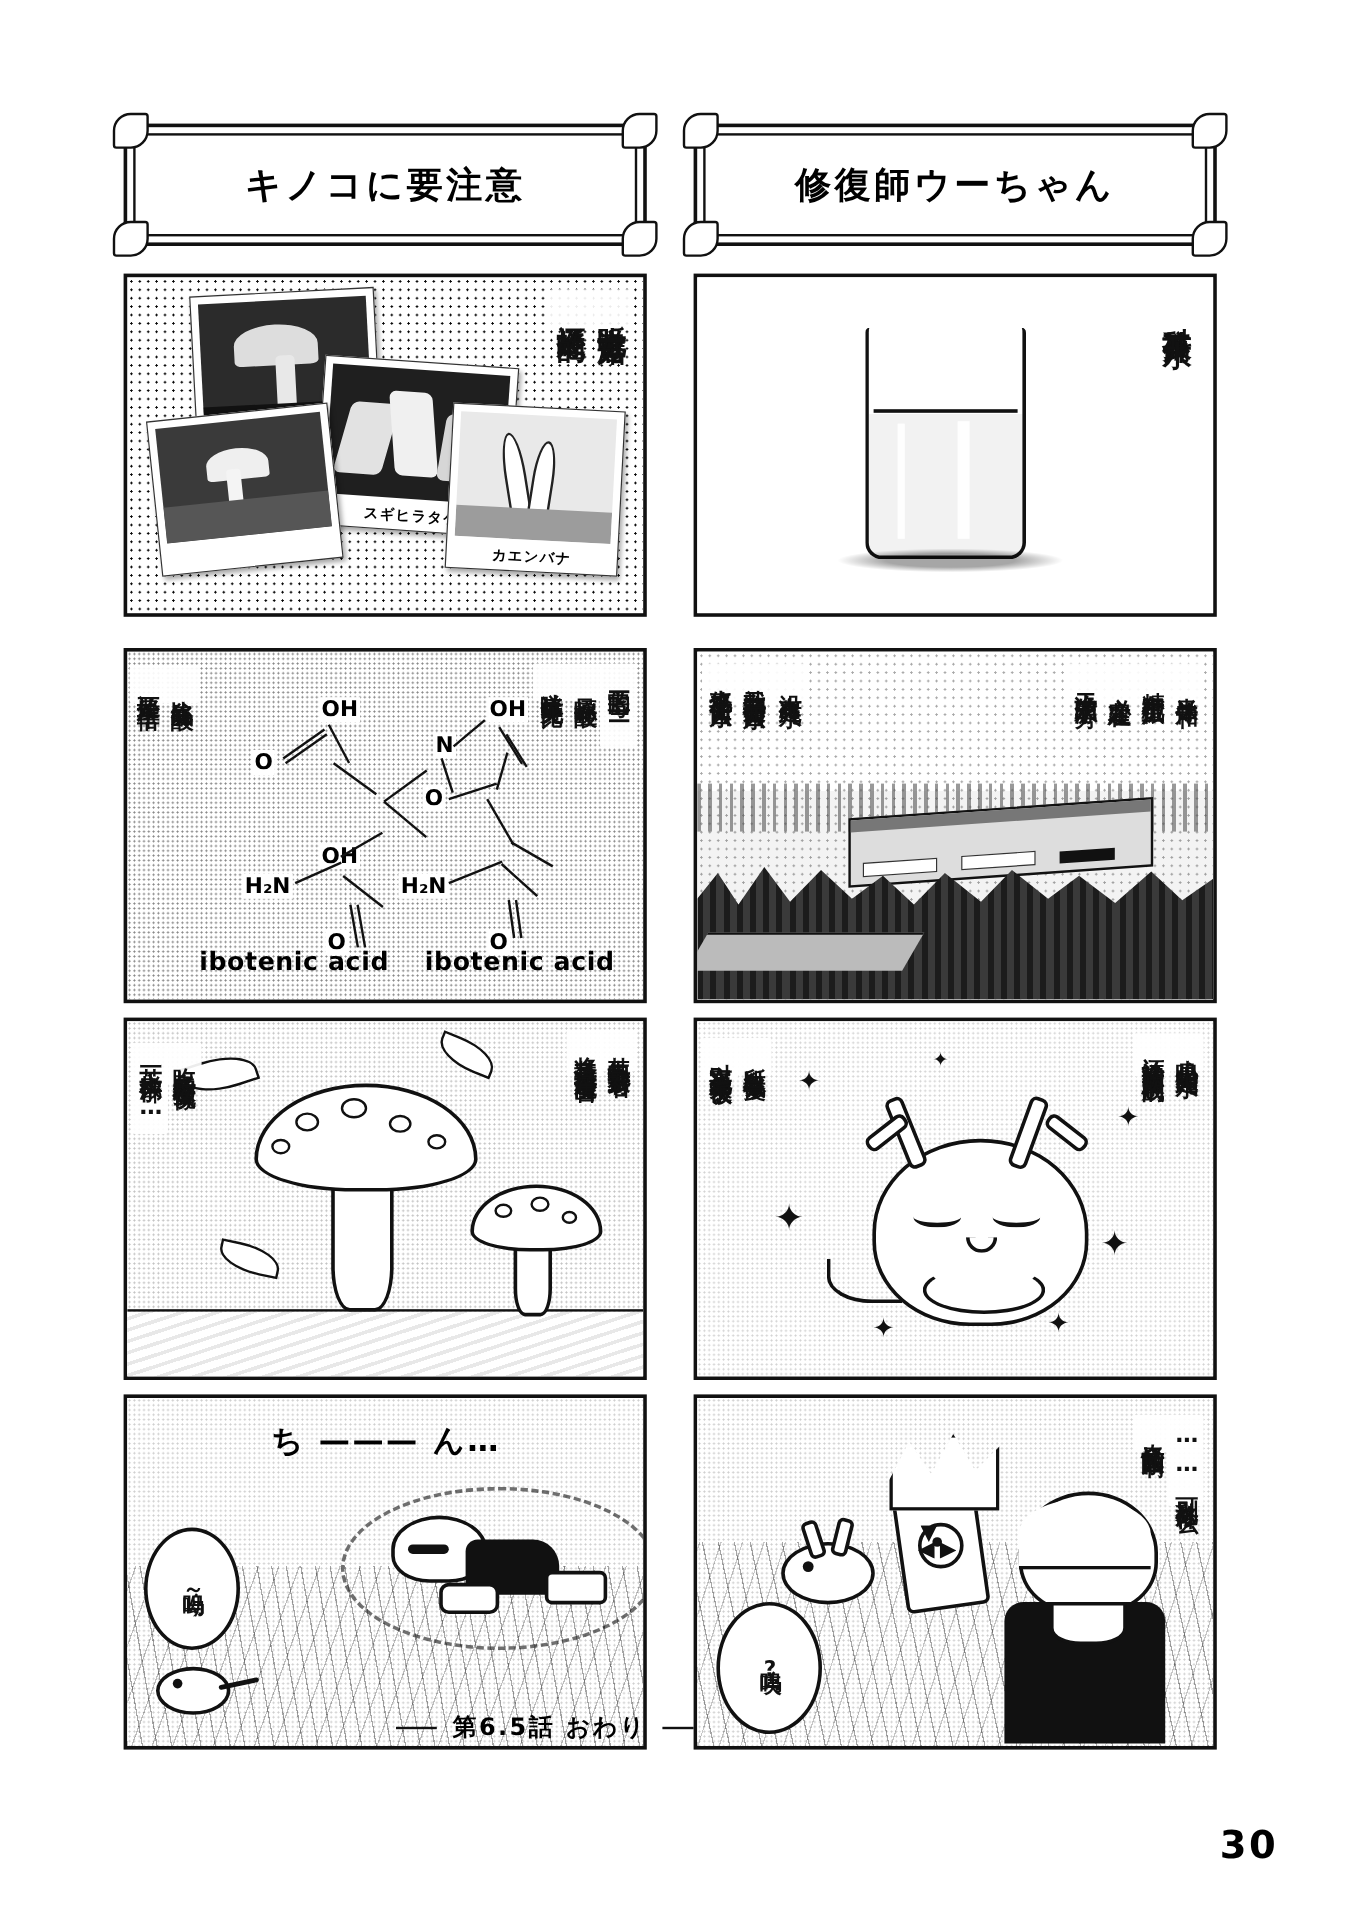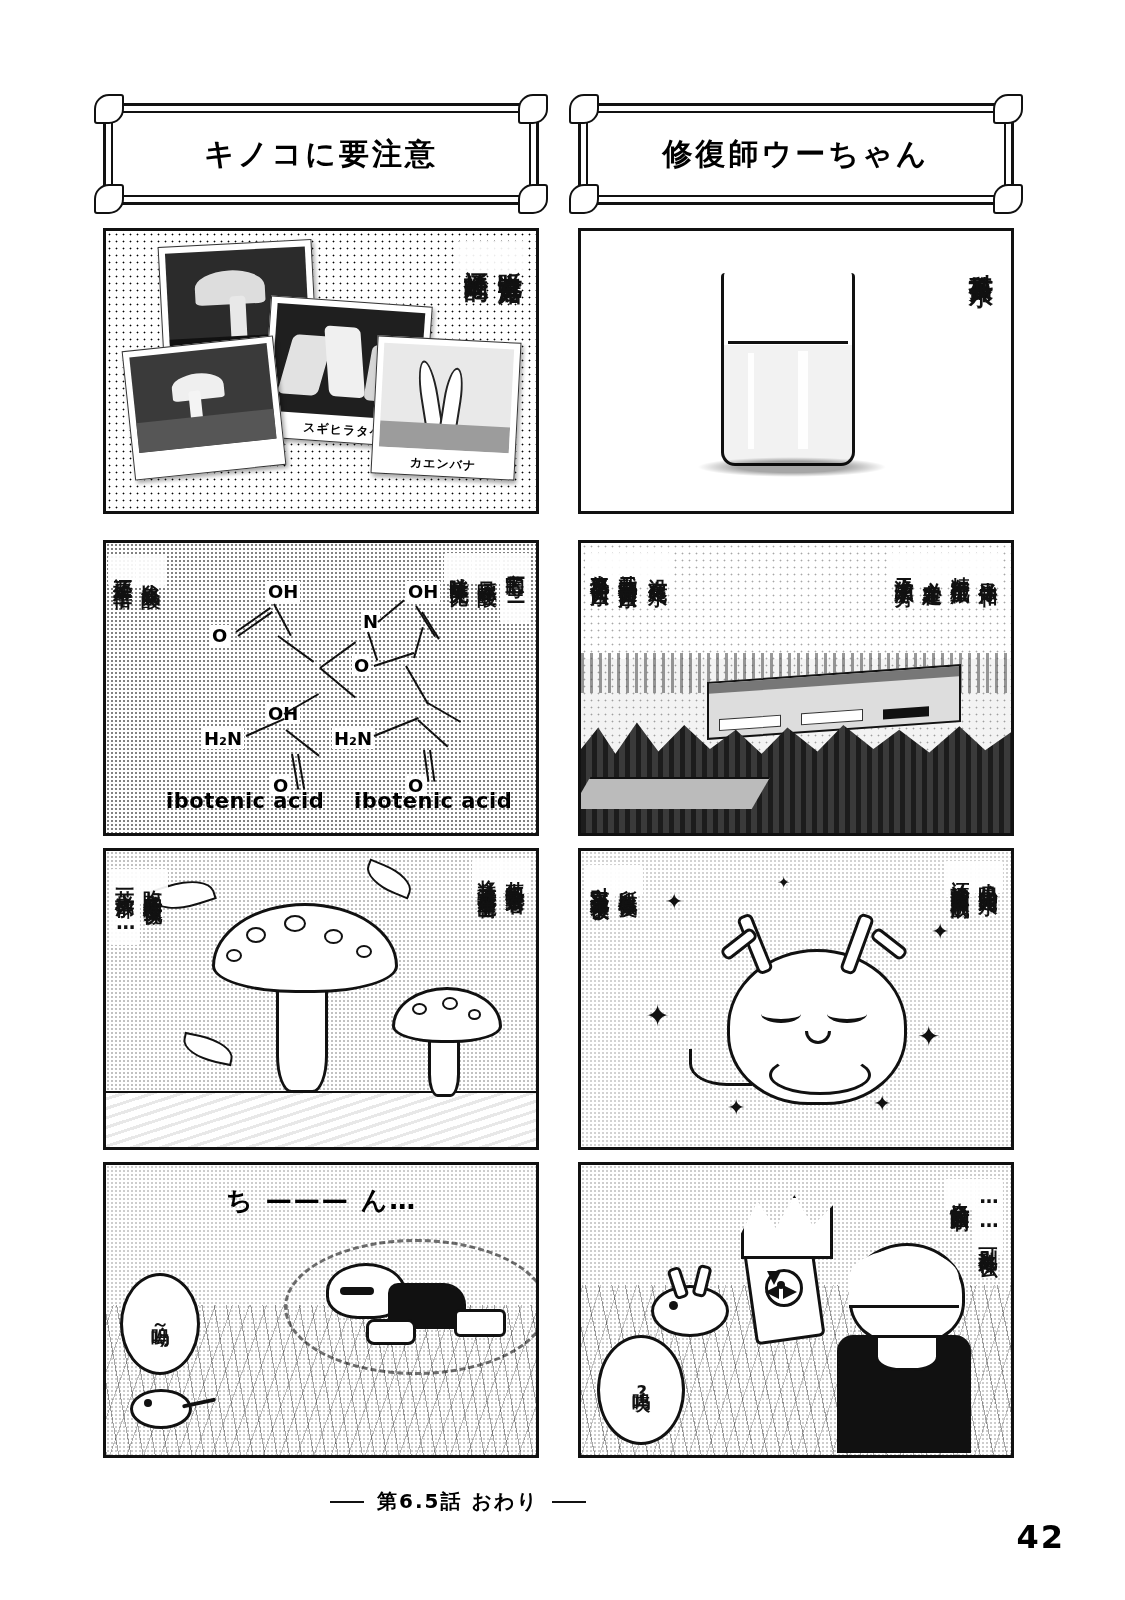--- a/index.html
+++ b/index.html
@@ -254,21 +254,21 @@
       <div style="position:absolute;left:0;top:10px;width:56px;height:34px;background:#fff;border:3px solid #111;border-radius:50%;"></div>
       <div style="position:absolute;left:14px;top:20px;width:8px;height:8px;background:#111;border-radius:50%;"></div>
       <div style="position:absolute;left:52px;top:22px;width:34px;height:4px;background:#111;border-radius:2px;transform:rotate(-12deg);"></div>
     </div>
 
     <div class="bubble" style="left:14px;top:108px;width:74px;height:96px;">
       <span class="vtext" style="font-size:18px;">呜呦～</span>
     </div>
   </div>
 
-  <div class="endmark" style="left:370px;top:1480px;width:176px;height:42px;text-align:right;">
+  <div class="endmark" style="left:370px;top:1418px;width:176px;height:42px;text-align:right;">
     <span>第6.5話 おわり</span>
   </div>
 
   <div class="panel" style="left:578px;top:228px;width:430px;height:280px;">
     <div class="panel-inner" style="background:#fff;"></div>
 
     <div class="glass" style="left:140px;top:42px;width:128px;height:190px;">
       <div class="water-line" style="left:4px;right:4px;top:68px;"></div>
       <div style="position:absolute;left:24px;top:80px;width:6px;bottom:14px;background:#fff;opacity:.9;"></div>
       <div style="position:absolute;left:74px;top:78px;width:10px;bottom:14px;background:#fff;opacity:.9;"></div>
@@ -399,15 +399,15 @@
     </div>
 
     <div class="vstrip" style="right:8px;top:14px;">
       <span class="vtext">……可别乱修什么</span>
     </div>
     <div class="vstrip" style="right:36px;top:14px;">
       <span class="vtext">奇怪的东西啊</span>
     </div>
   </div>
 
-  <div class="pagenum">42</div>
+  <div class="pagenum">30</div>
 
 </div>
 
 </body></html>

